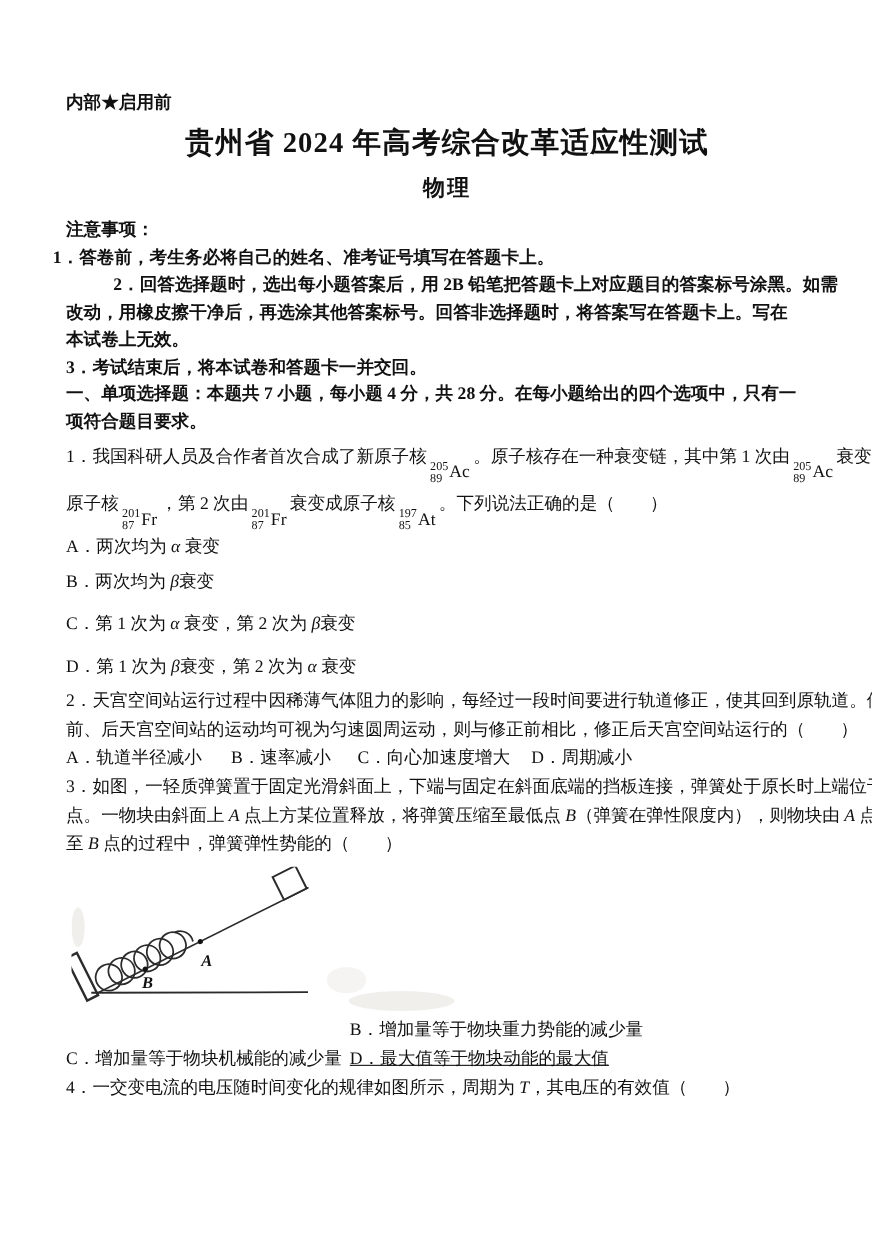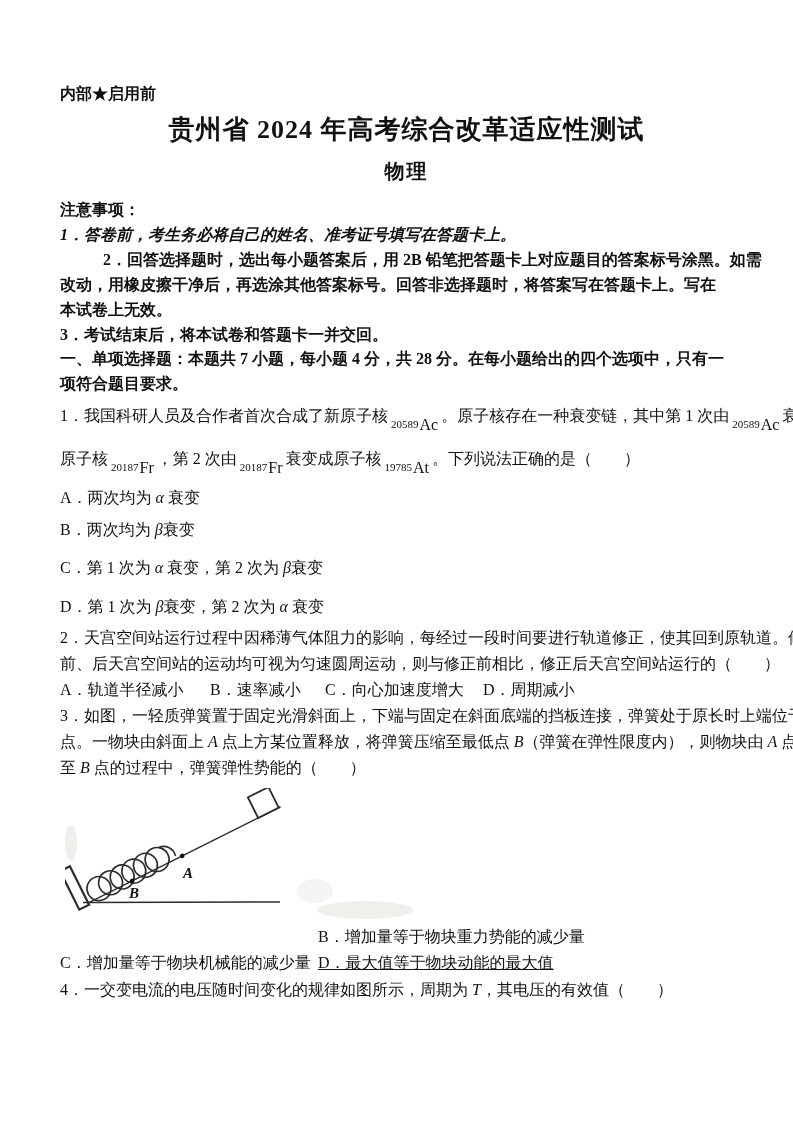--- a/index.html
+++ b/index.html
@@ -13,38 +13,38 @@
     padding-left:20px;
   }
   .abs{position:absolute;white-space:nowrap;line-height:1;font-size:16px;}
   .center{left:0;right:0;text-align:center;}
   .bold{font-weight:bold;}
   .title{font-size:26px;font-weight:bold;letter-spacing:1px;text-align:center;}
   .subject{font-size:20px;font-weight:bold;letter-spacing:2px;}
   .qline{line-height:26px;}
   
   .nuclide{display:inline-flex;align-items:center;vertical-align:-7px;margin:0 3px;}
-  .nuclide .stack{display:inline-flex;flex-direction:row;align-items:flex-start;line-height:1;margin-right:1px;}
+  .nuclide .stack{display:inline-flex;flex-direction:column;align-items:flex-start;line-height:1;margin-right:1px;}
   .nuclide .stack span{font-size:11px;line-height:11px;}
   .nuclide .sym{font-size:16px;}
   i.var{font-family:"Liberation Serif","DejaVu Serif",serif;font-style:italic;}
   .optline{line-height:20px;}
   svg text{font-family:"Liberation Serif","DejaVu Serif",serif;font-weight:bold;font-style:italic;}
 </style>
 </head>
 <body>
 
 <div class="page">
 
   <div class="abs bold" style="top:86px;left:60px;">内部★启用前</div>
   <div class="abs center title" style="top:117px;">贵州省 2024 年高考综合改革适应性测试</div>
   <div class="abs center subject" style="top:161px;">物理</div>
 
   <div class="abs bold" style="top:202px;left:60px;">注意事项：</div>
-  <div class="abs bold" style="top:227px;left:60px;font-style:italic;">1．答卷前，考生务必将自己的姓名、准考证号填写在答题卡上。</div>
+  <div class="abs bold" style="top:227px;left:48px;">1．答卷前，考生务必将自己的姓名、准考证号填写在答题卡上。</div>
   <div class="abs bold" style="top:252px;left:60px;margin-left:43px;">2．回答选择题时，选出每小题答案后，用 2B 铅笔把答题卡上对应题目的答案标号涂黑。如需</div>
   <div class="abs bold" style="top:277px;left:60px;">改动，用橡皮擦干净后，再选涂其他答案标号。回答非选择题时，将答案写在答题卡上。写在</div>
   <div class="abs bold" style="top:302px;left:60px;text-align:center;">本试卷上无效。</div>
   <div class="abs bold" style="top:327px;left:60px;">3．考试结束后，将本试卷和答题卡一并交回。</div>
 
   <div class="abs bold" style="top:351px;left:60px;">一、单项选择题：本题共 7 小题，每小题 4 分，共 28 分。在每小题给出的四个选项中，只有一</div>
   <div class="abs bold" style="top:376px;left:60px;">项符合题目要求。</div>
 
   <div class="abs qline" style="top:403px;left:60px;">1．我国科研人员及合作者首次合成了新原子核<span class="nuclide">
         <span class="stack">

